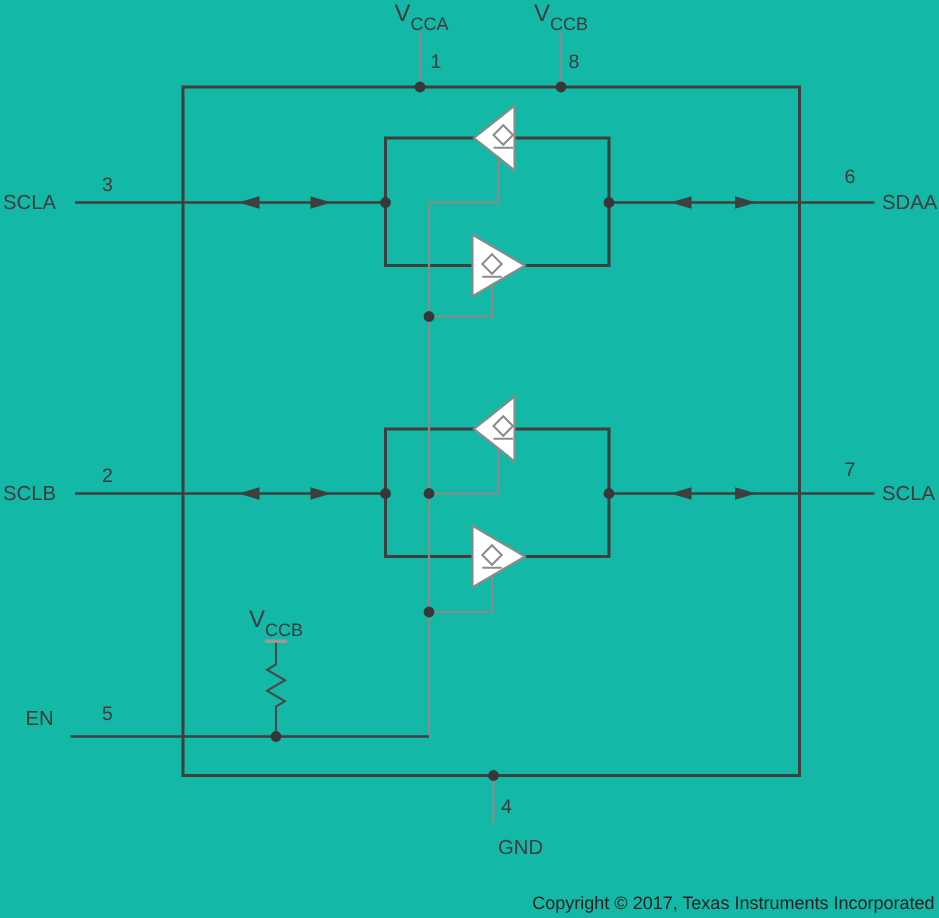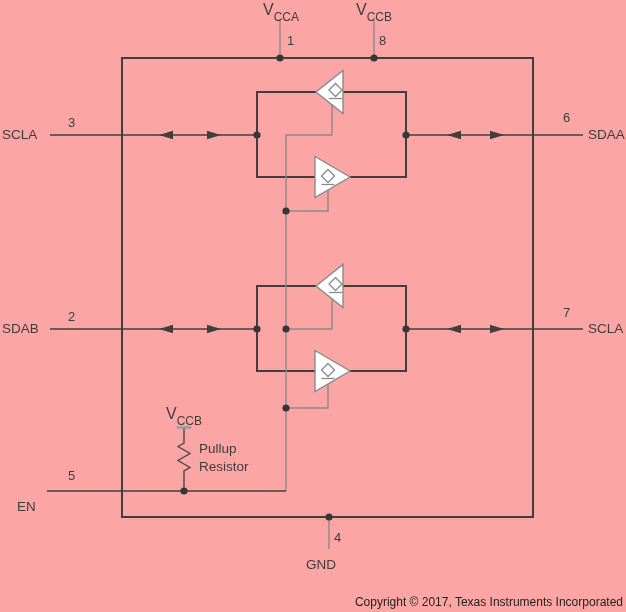--- a/index.html
+++ b/index.html
@@ -1,17 +1,17 @@
 <!DOCTYPE html>
 <html><head>
 <meta charset="utf-8">
 <style>
   html,body{margin:0;padding:0;background:#fff;}
   #stage{
-    position:relative;width:626px;height:612px;background:#fca5a5;
+    position:relative;width:626px;height:612px;background:#14b8a6;
     font-family:"Liberation Sans", sans-serif;color:#3d3d3d;overflow:hidden;
   }
   #diagram-svg{position:absolute;left:0;top:0;}
   .lbl{position:absolute;font-size:13.5px;line-height:14px;color:#3d3d3d;white-space:nowrap;}
   .pin-num{position:absolute;font-size:13px;line-height:13px;color:#3d3d3d;}
   .supply{font-size:16px;line-height:16px;}
   .supply sub{font-size:12px;position:relative;bottom:-2px;left:0px;}
   .caption{position:absolute;font-size:13.5px;line-height:18px;color:#3d3d3d;}
   .copyright{position:absolute;right:3px;top:595px;font-size:12px;color:#222;}
 </style>
@@ -120,31 +120,27 @@
   <div class="lbl supply" style="left:263px;top:2px"><span>V</span><sub>CCA</sub></div>
   <div class="lbl supply" style="left:356px;top:2px"><span>V</span><sub>CCB</sub></div>
   <div class="pin-num" style="left:287px;top:34px">1</div>
   <div class="pin-num" style="left:379px;top:34px">8</div>
 
   <div class="lbl" style="left:2px;top:128px">SCLA</div>
   <div class="pin-num" style="left:68px;top:116px">3</div>
   <div class="lbl" style="left:588px;top:128px">SDAA</div>
   <div class="pin-num" style="left:563px;top:111px">6</div>
 
-  <div class="lbl" style="left:2px;top:322px">SDAB</div>
+  <div class="lbl" style="left:2px;top:322px">SCLB</div>
   <div class="pin-num" style="left:68px;top:310px">2</div>
   <div class="lbl" style="left:588px;top:322px">SCLA</div>
   <div class="pin-num" style="left:563px;top:306px">7</div>
 
-  <div class="lbl" style="left:17px;top:500px">EN</div>
+  <div class="lbl" style="left:17px;top:472px">EN</div>
   <div class="pin-num" style="left:68px;top:469px">5</div>
 
   <div class="lbl supply" style="left:166px;top:406px"><span>V</span><sub>CCB</sub></div>
-  <div class="caption" style="left:199px;top:440px">
-    <div>Pullup</div>
-    <div>Resistor</div>
-  </div>
 
   <div class="pin-num" style="left:334px;top:531px">4</div>
-  <div class="lbl" style="left:306px;top:558px">GND</div>
+  <div class="lbl" style="left:332px;top:558px">GND</div>
 
   <div class="copyright">Copyright © 2017, Texas Instruments Incorporated</div>
 </div>
 
 </body></html>

